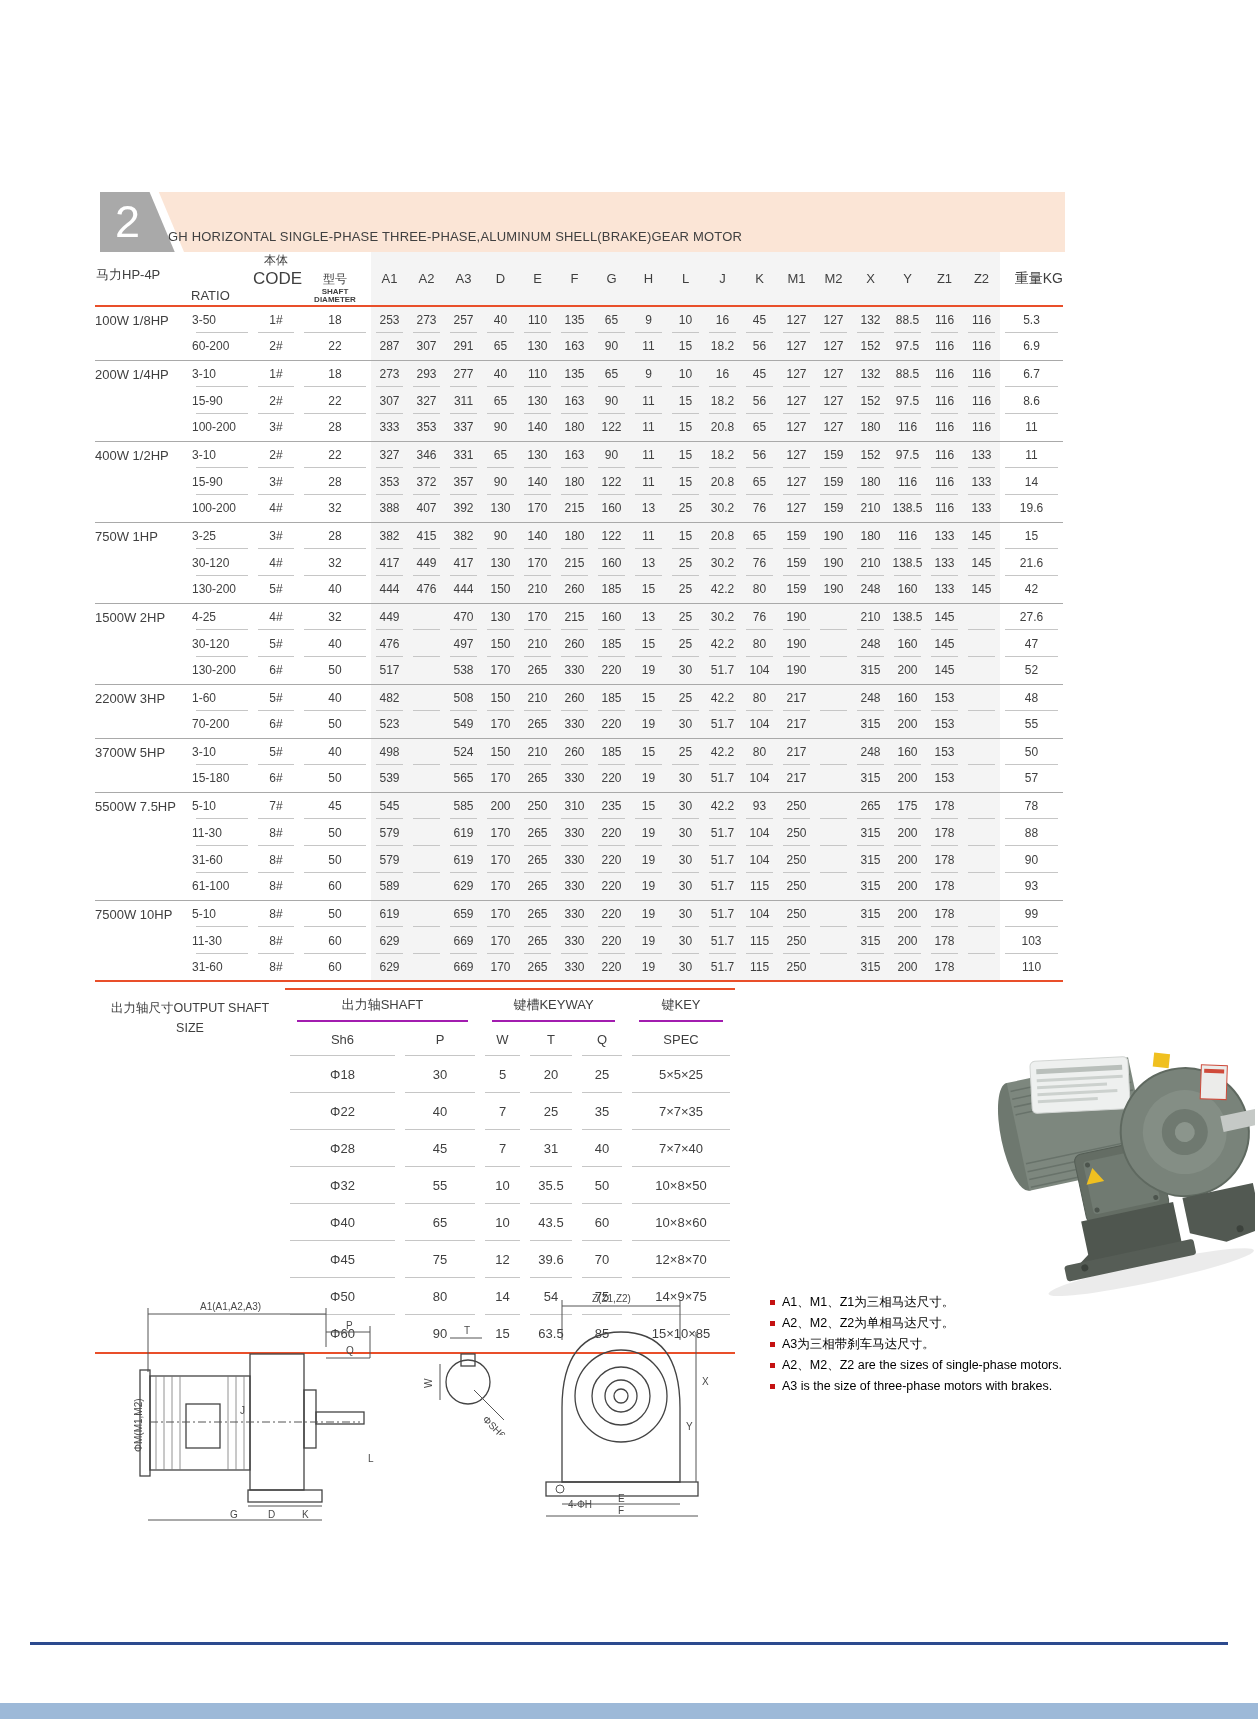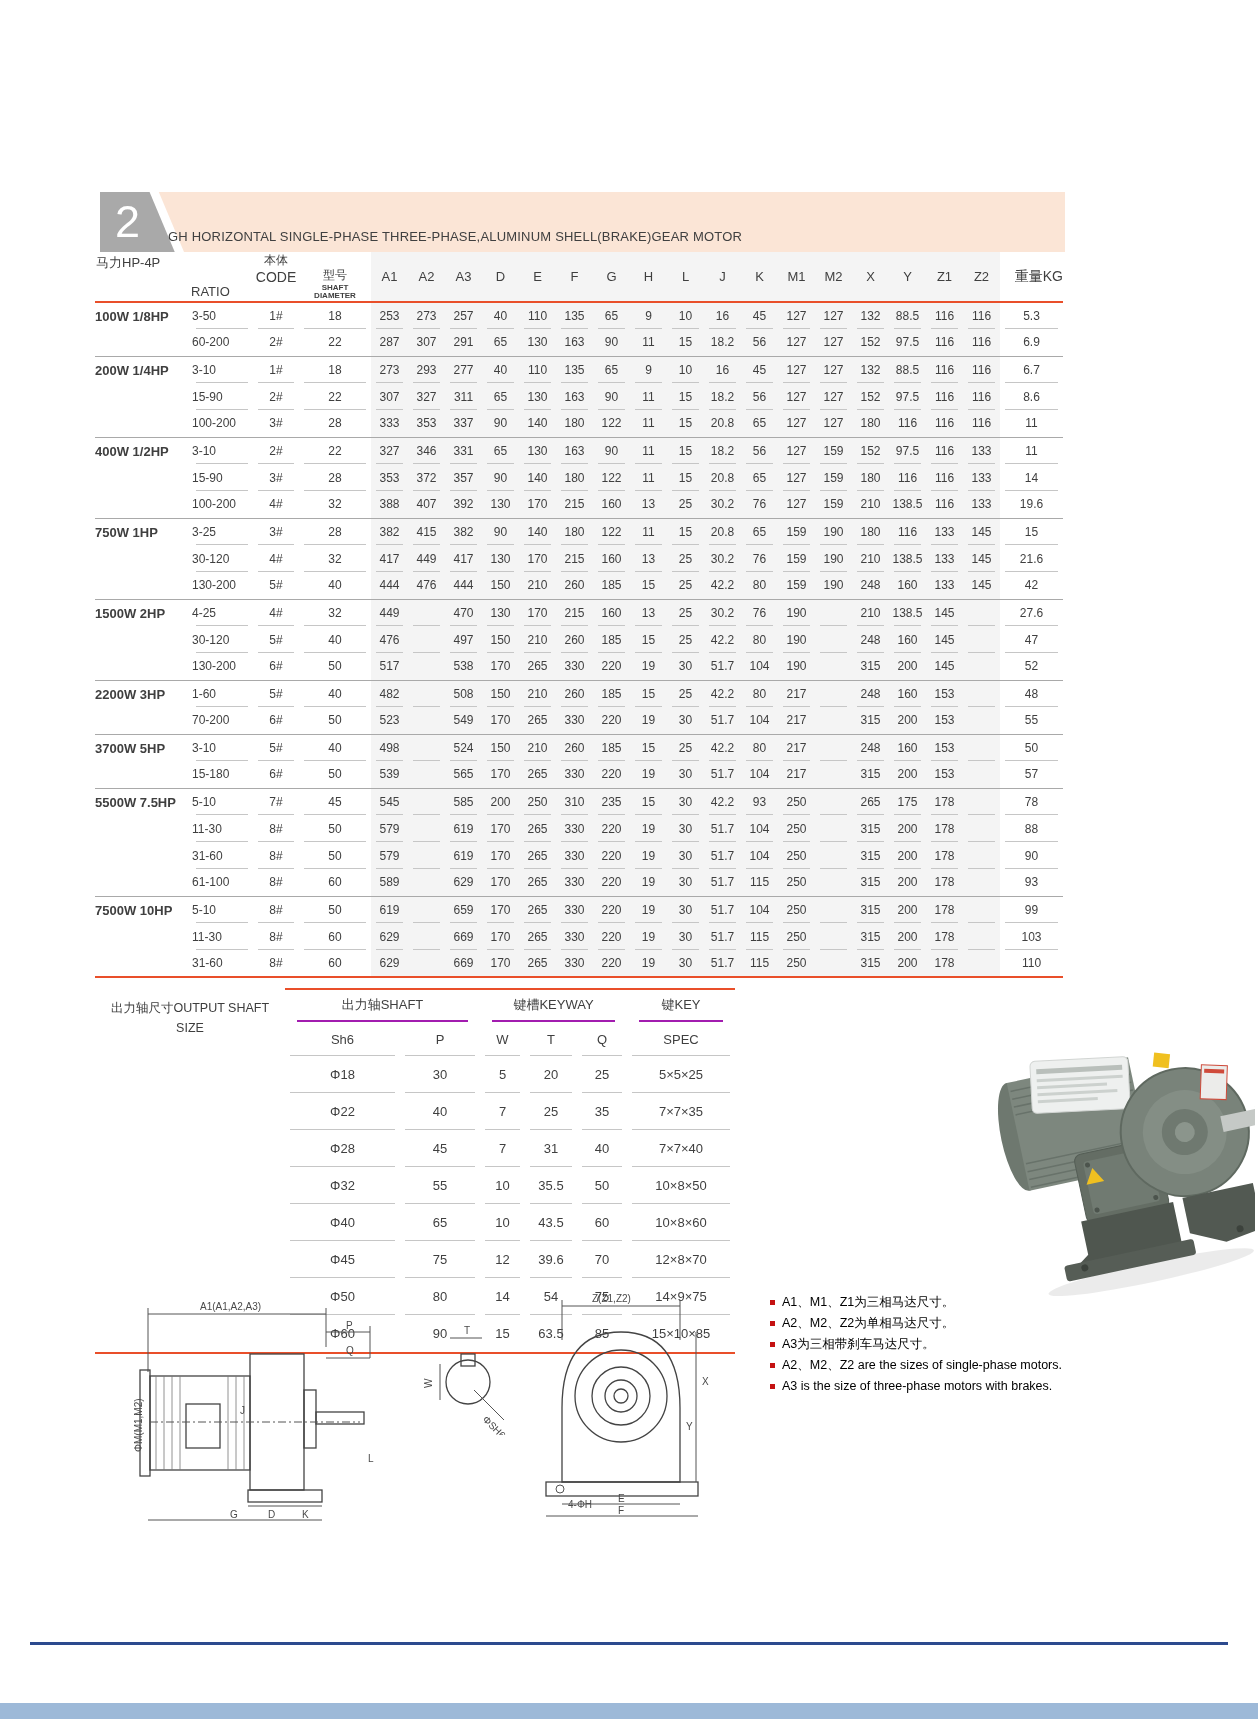--- a/index.html
+++ b/index.html
@@ -15,36 +15,36 @@
   .badge-num { position:absolute; left:15px; top:1px; font-size:45px; line-height:58px; color:#ffffff; }
   .banner-title { position:absolute; left:168px; top:229px; font-size:13px; color:#404040; letter-spacing:.2px; white-space:nowrap; }
 
   
   table { border-collapse:collapse; table-layout:fixed; }
   th { font-weight:normal; padding:0; }
   td { padding:0; }
   .spec-table { position:absolute; left:95px; top:252px; width:968px; font-size:12px; color:#3f3f3f; }
   .spec-table thead tr { height:34px; }
   #head-row { border-bottom:2px solid #e94f2a; }
-  .th-power { text-align:left; vertical-align:top; font-size:13px; padding-left:1px; padding-top:2px; white-space:nowrap; }
+  .th-power { text-align:left; vertical-align:top; font-size:13px; padding-left:1px; padding-top:14px; white-space:nowrap; }
   .th-ratio { text-align:left; vertical-align:bottom; font-size:13px; padding-bottom:2px; }
   .th-code  { text-align:center; vertical-align:bottom; padding-bottom:16px; }
   .th-code .l1 { font-size:12px; display:block; }
-  .th-code .l2 { font-size:14px; display:block; }
+  .th-code .l2 { font-size:17px; display:block; }
   .th-shaft { text-align:center; vertical-align:bottom; padding-bottom:1px; }
   .th-shaft .l1 { font-size:12px; display:block; }
   .th-shaft .l2 { font-size:8px; font-weight:bold; display:block; line-height:8px; }
   .th-dim { text-align:center; font-size:13px; background:#f4f4f4; }
   .th-wt  { text-align:right; font-size:14px; white-space:nowrap; }
   .spec-table tbody tr { height:27px; }
   .spec-table td { text-align:center; vertical-align:middle; }
   .spec-table tbody.grp { border-top:1px solid #a9a9a9; }
   .spec-table tbody:first-of-type { border-top:none; }
   .spec-table { border-bottom:2px solid #e94f2a; }
-  td.power-cell { text-align:left; font-size:13px; vertical-align:top; padding-top:6px; white-space:nowrap;font-weight:bold; }
+  td.power-cell { text-align:left; font-size:13px; vertical-align:top; padding-top:6px; white-space:nowrap; }
   td.ratio { text-align:left; padding-left:1px; }
   td.dim { background-color:#f4f4f4; }
   .u { background-image:linear-gradient(#c6c6c6,#c6c6c6); background-repeat:no-repeat;
        background-position:center bottom; background-size:calc(100% - 10px) 1px; }
 
   
   .shaft-label { position:absolute; left:95px; top:998px; width:190px; text-align:center; font-size:12.5px; line-height:20px; color:#3d3d3d; }
   .shaft-table { position:absolute; left:285px; top:988px; width:450px; font-size:13px; color:#3f3f3f; border-top:2px solid #e94f2a; }
   .grp-line { margin:0 12px; height:30px; display:flex; align-items:center; justify-content:center;
               border-bottom:2px solid #a21caf; font-size:13px; }

